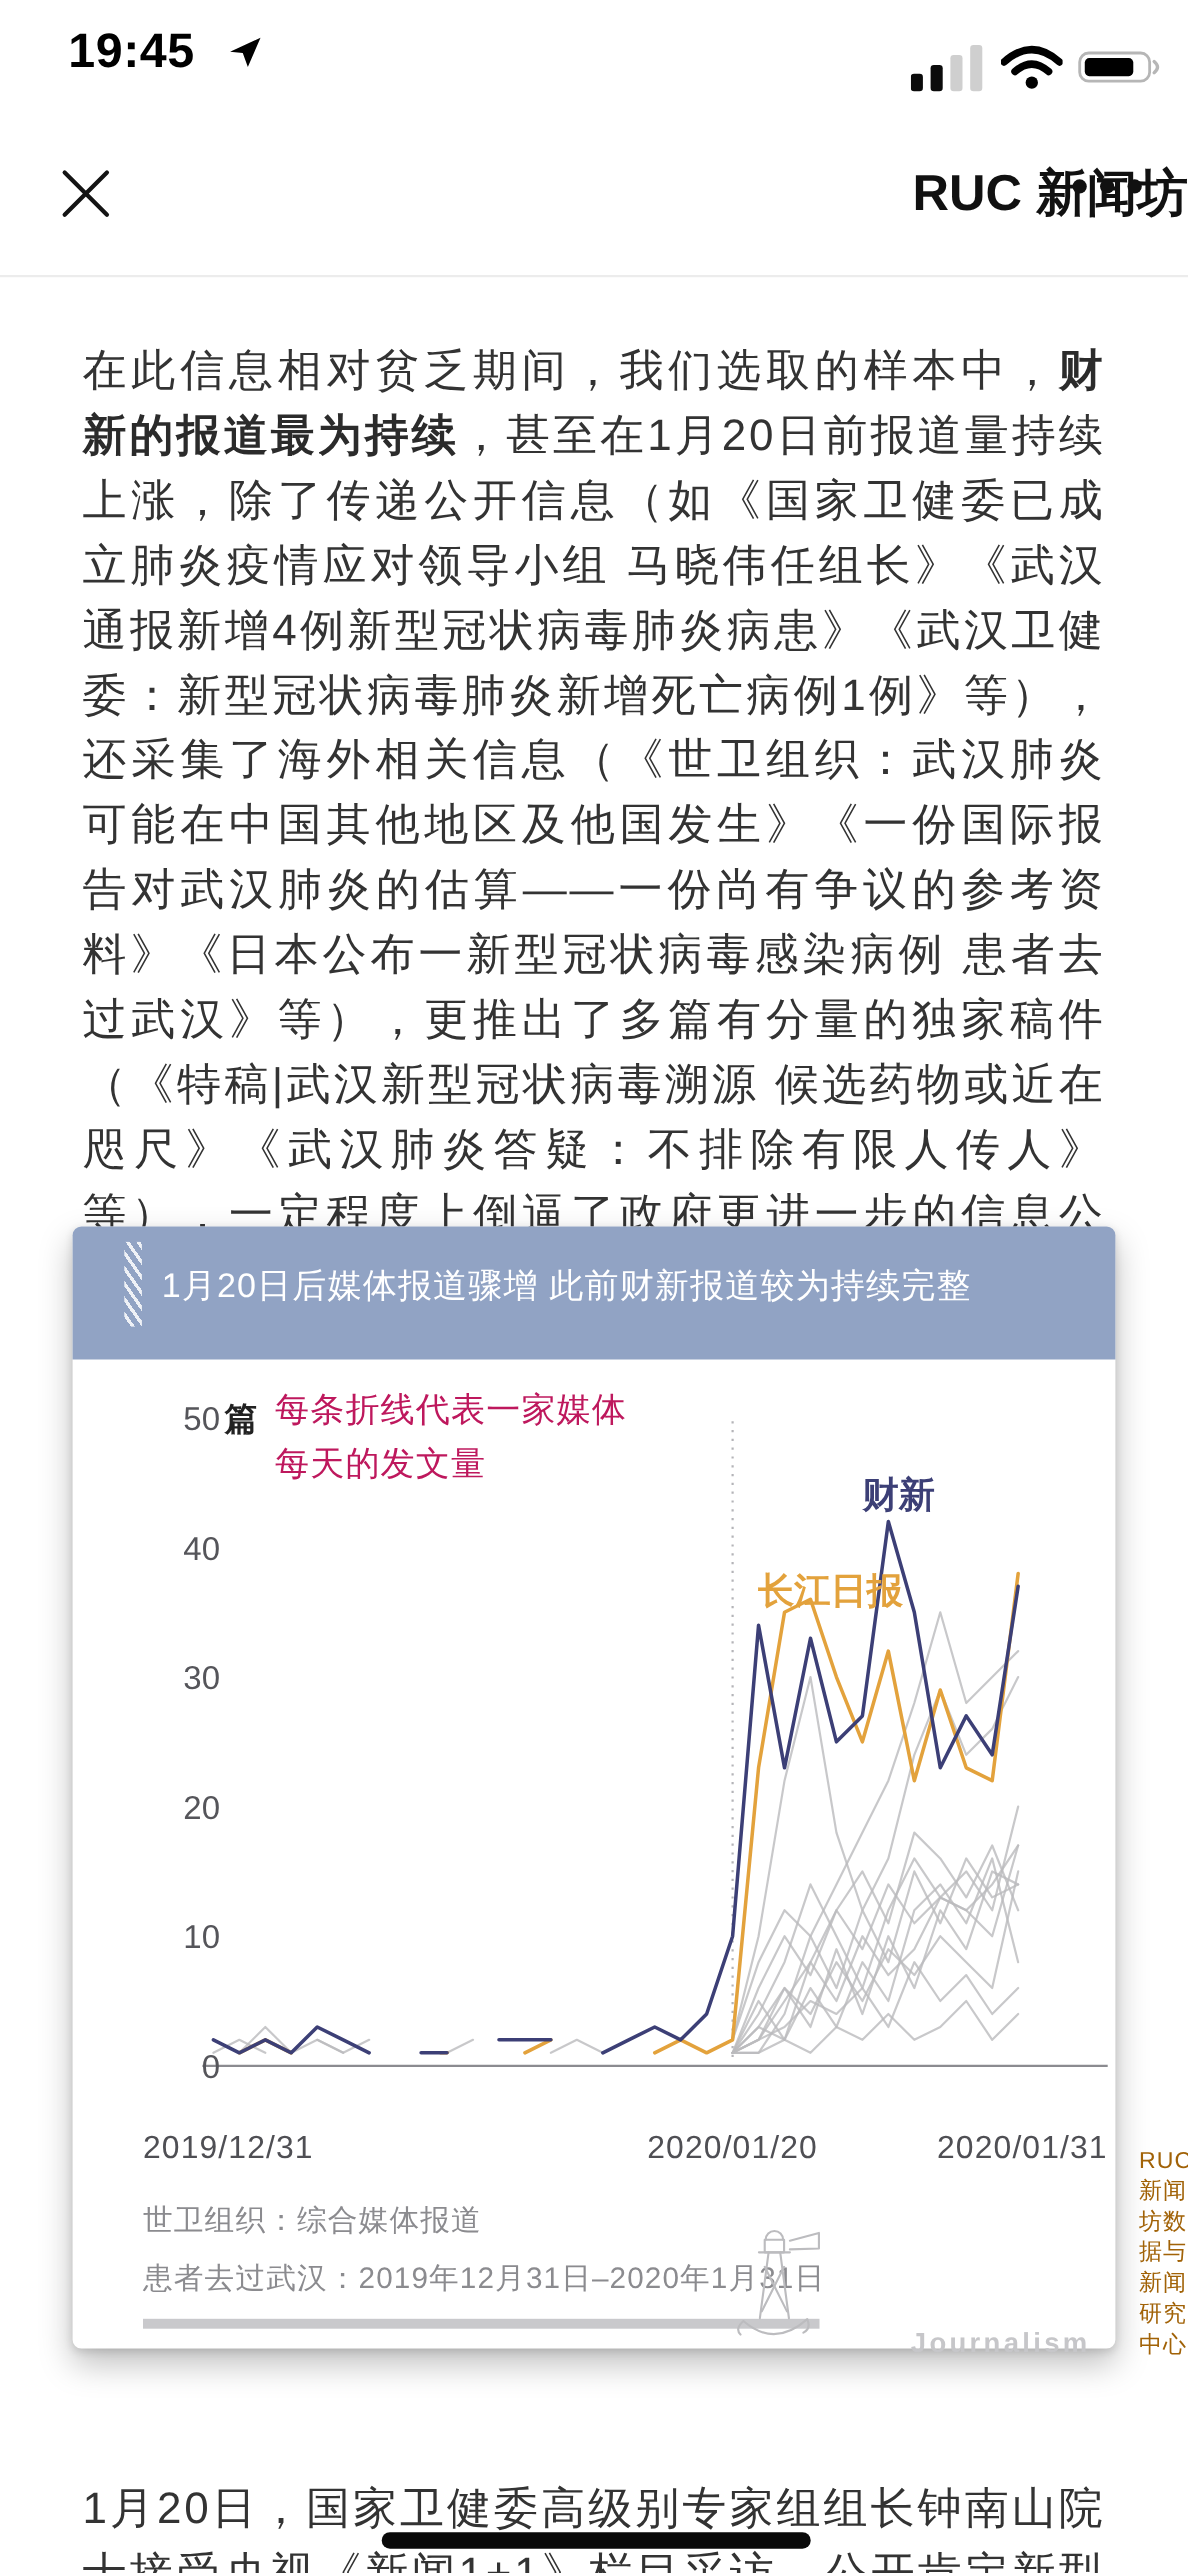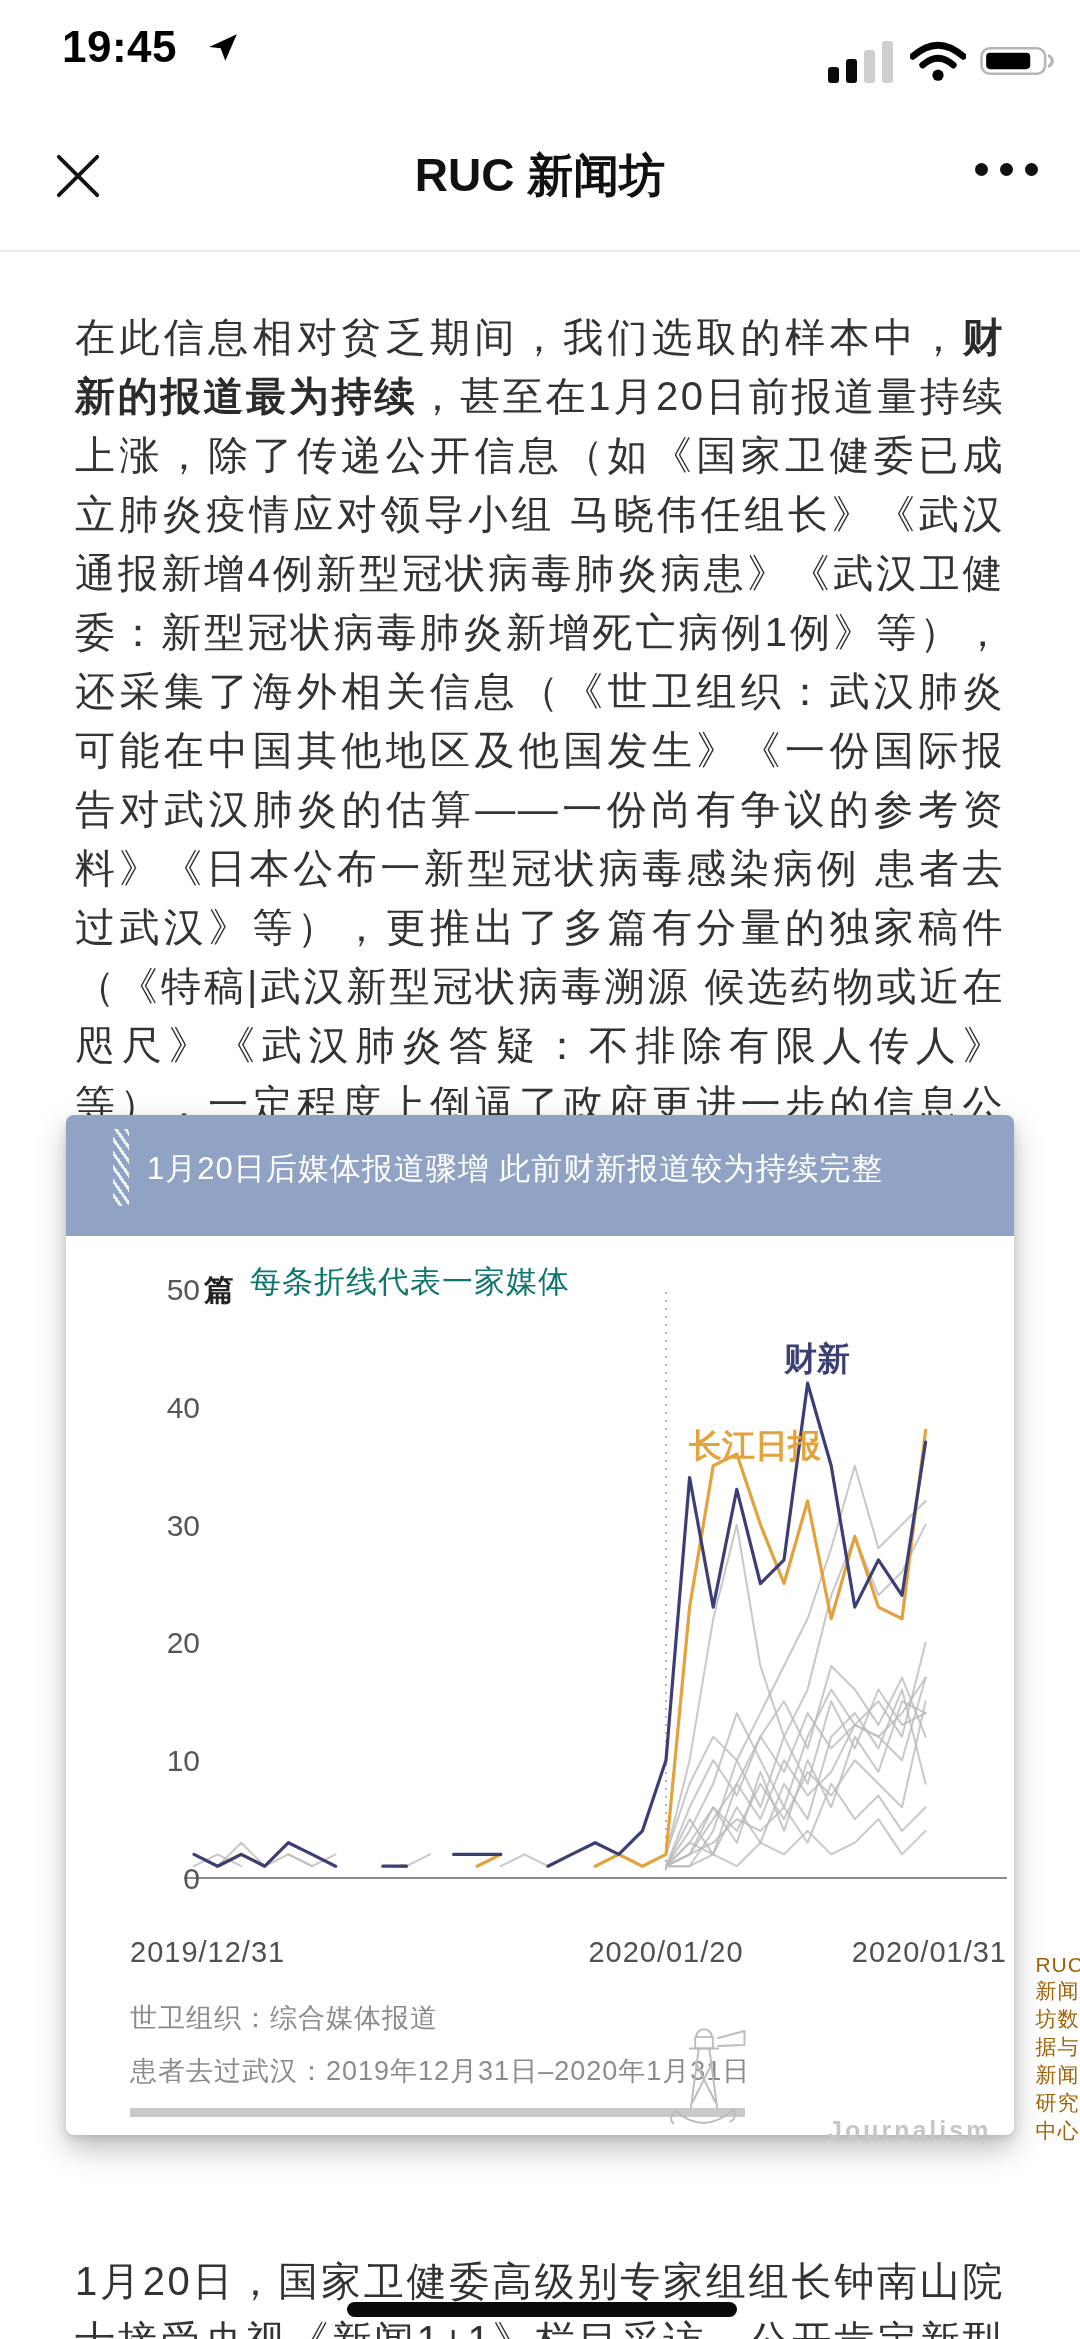--- a/index.html
+++ b/index.html
@@ -10,21 +10,21 @@
     -webkit-font-smoothing:antialiased;
   }
   
   .status-bar{position:absolute;top:0;left:0;width:1080px;height:100px;background:#fff;}
   .status-time{position:absolute;left:62px;top:22px;font-size:44px;font-weight:700;color:#000;letter-spacing:0.5px;}
   .loc-arrow{position:absolute;left:208px;top:32px;}
   .status-icons{position:absolute;right:20px;top:38px;display:flex;align-items:center;gap:14px;}
   
   .nav-bar{position:absolute;top:100px;left:0;width:1080px;height:150px;background:#fff;border-bottom:2px solid #ececec;}
   .nav-close{position:absolute;left:52px;top:50px;width:52px;height:52px;cursor:pointer;}
-  .nav-title{position:absolute;left:0;top:0;width:1080px;height:150px;line-height:150px;text-align:center;
+  .nav-title{position:absolute;left:0;top:0;width:1080px;height:150px;line-height:150px;text-align:right;
     font-size:46px;font-weight:600;color:#111;}
   .nav-more{position:absolute;right:42px;top:63px;display:flex;gap:12px;cursor:pointer;}
   .nav-more .dot{width:13px;height:13px;border-radius:50%;background:#111;}
   
   .para{
     position:absolute;left:75px;width:930px;
     font-size:40px;line-height:59px;color:#333;
     text-align:justify;word-break:break-all;letter-spacing:2.5px;
   }
   .para b{font-weight:700;color:#2b2b2b;}
@@ -44,21 +44,21 @@
     position:absolute;left:47px;top:14px;width:16px;height:77px;
     background:repeating-linear-gradient(55deg,rgba(255,255,255,0) 0 5px,rgba(255,255,255,.85) 5px 8px);
   }
   .chart-title{
     position:absolute;left:81px;top:0;height:105px;line-height:107px;
     color:#fff;font-size:31px;font-weight:500;letter-spacing:1px;white-space:nowrap;
   }
   .chart-plot-wrap{position:absolute;top:105px;left:0;width:948px;height:760px;}
   .chart-annotation{
     position:absolute;left:184px;top:142px;
-    font-size:31px;line-height:49px;color:#0f766e;letter-spacing:1px;
+    font-size:31px;line-height:49px;color:#be185d;letter-spacing:1px;
   }
   .chart-source{position:absolute;left:64px;top:885px;font-size:27px;color:#8b8b8f;letter-spacing:1px;}
   .chart-period{position:absolute;left:64px;top:938px;font-size:27px;color:#8b8b8f;letter-spacing:1px;}
   .chart-progress{position:absolute;left:64px;top:993px;width:615px;height:9px;background:#c9c9cc;}
   .chart-logo{position:absolute;right:24px;top:832px;width:330px;display:flex;flex-direction:row;align-items:flex-end;}
   .logo-mark{margin-right:80px;}
   .logo-word{margin-right:44px;font-size:25px;font-weight:700;color:#c6c6c9;letter-spacing:3px;margin-top:2px;}
   .logo-caption{font-size:21px;color:#a16207;margin-top:6px;letter-spacing:1px;margin-right:10px;}
   
   .tick{font-size:30px;fill:#55555a;font-family:"Liberation Sans","DejaVu Sans",sans-serif;}
@@ -155,20 +155,21 @@
         <text class="tick" x="134" y="80" text-anchor="end">50</text>
         <text class="tick-unit" x="138" y="80">篇</text>
         <text class="xlab" x="64" y="742" text-anchor="start">2019/12/31</text>
         <text class="xlab" x="600" y="742" text-anchor="middle">2020/01/20</text>
         <text class="xlab" x="941" y="742" text-anchor="end">2020/01/31</text>
       </svg>
   </div>
 
   <div class="chart-annotation">
     <div>每条折线代表一家媒体</div>
+    <div>每天的发文量</div>
   </div>
 
   <div class="chart-source">世卫组织：综合媒体报道</div>
   <div class="chart-period">患者去过武汉：2019年12月31日–2020年1月31日</div>
   <div class="chart-progress"></div>
 
   <div class="chart-logo">
     <span class="logo-mark">
       <svg width="88" height="118" viewBox="0 0 100 134" fill="none" stroke="#bcbcbf" stroke-width="2.2" stroke-linecap="round" stroke-linejoin="round">
         <path d="M41 16 a9 9 0 0 1 18 0"></path>

